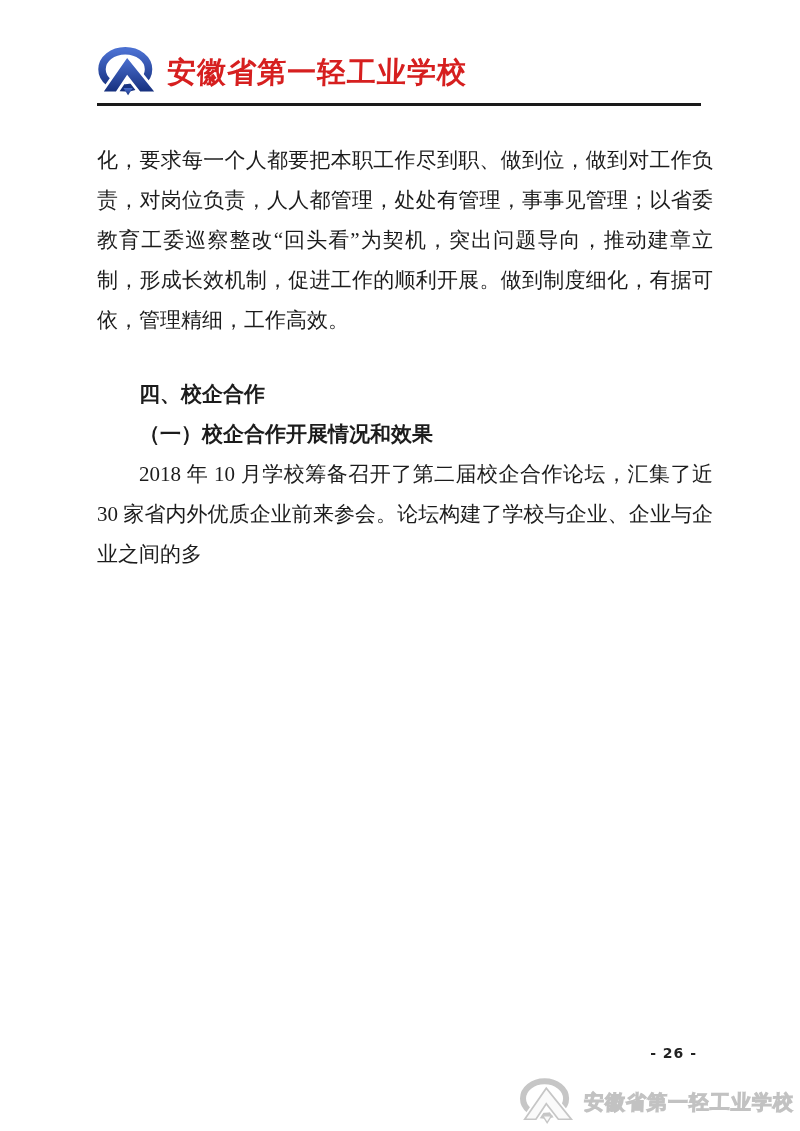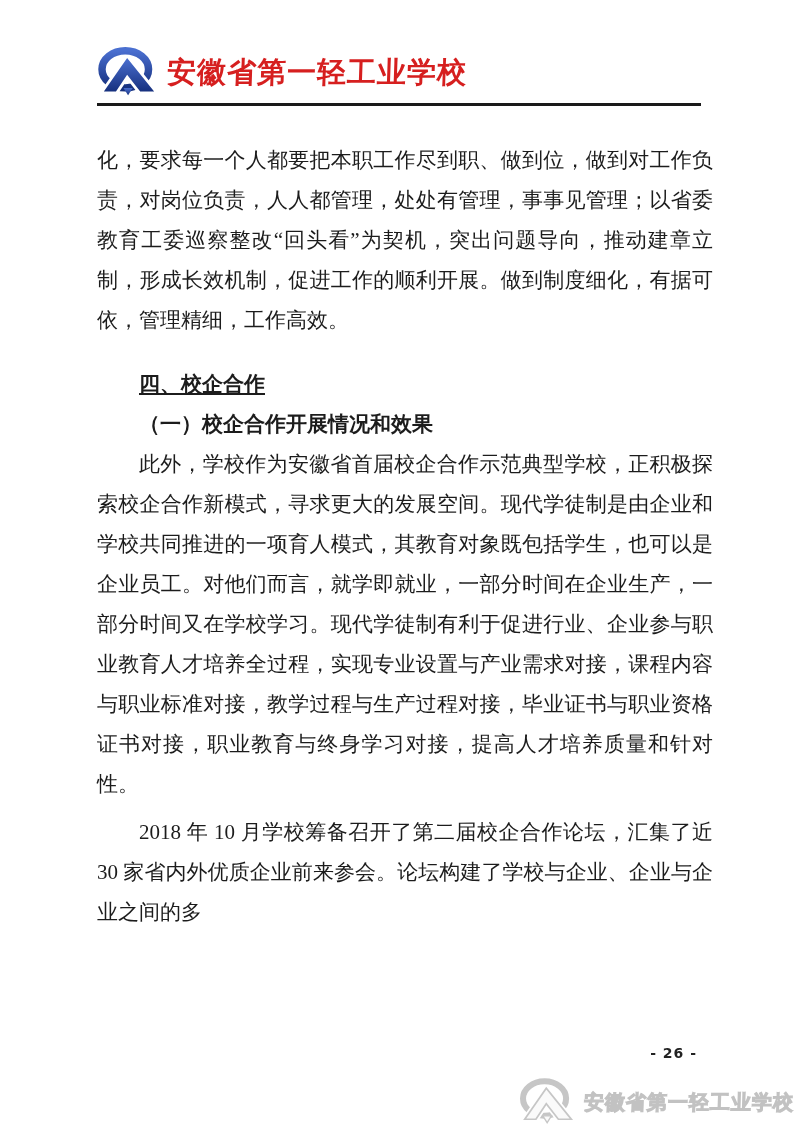--- a/index.html
+++ b/index.html
@@ -62,22 +62,21 @@
     text-indent: 2em;
   }
   .content h2, .content h3 {
     font-size: 21px;
     line-height: 40px;
     font-weight: 700;
     margin: 0;
     text-indent: 2em;
   }
   .content h2.section-heading {
-    margin-top: 24px;
-    text-decoration: underline;
+    margin-top: 34px;
   }
 
   
   .page-number {
     position: absolute;
     top: 1045px;
     right: 103px;
     font-size: 14px;
     font-weight: 600;
     font-family: "DejaVu Sans", sans-serif;
@@ -133,21 +132,20 @@
   </div>
 
   <div class="content">
     <p class="no-indent">化，要求每一个人都要把本职工作尽到职、做到位，做到对工作负责，对岗位负责，人人都管理，处处有管理，事事见管理；以省委教育工委巡察整改“回头看”为契机，突出问题导向，推动建章立制，形成长效机制，促进工作的顺利开展。做到制度细化，有据可依，管理精细，工作高效。</p>
 
     <h2 class="section-heading">四、校企合作</h2>
 
     <h3 class="subsection-heading">（一）校企合作开展情况和效果</h3>
 
 
-    <p class="indent">此外，学校作为安徽省首届校企合作示范典型学校，正积极探索校企合作新模式，寻求更大的发展空间。现代学徒制是由企业和学校共同推进的一项育人模式，其教育对象既包括学生，也可以是企业员工。对他们而言，就学即就业，一部分时间在企业生产，一部分时间又在学校学习。现代学徒制有利于促进行业、企业参与职业教育人才培养全过程，实现专业设置与产业需求对接，课程内容与职业标准对接，教学过程与生产过程对接，毕业证书与职业资格证书对接，职业教育与终身学习对接，提高人才培养质量和针对性。</p>
 
     <p class="indent">2018 年 10 月学校筹备召开了第二届校企合作论坛，汇集了近 30 家省内外优质企业前来参会。论坛构建了学校与企业、企业与企业之间的多</p>
   </div>
 
   <div class="page-number">- 26 -</div>
 
   <div class="watermark">
     <span class="logo-icon">
       <svg viewBox="0 0 66 58" width="60" height="50" aria-hidden="true">
         <ellipse cx="29" cy="25" rx="25" ry="20" fill="none" stroke="#c6c6c6" stroke-width="7"></ellipse>

